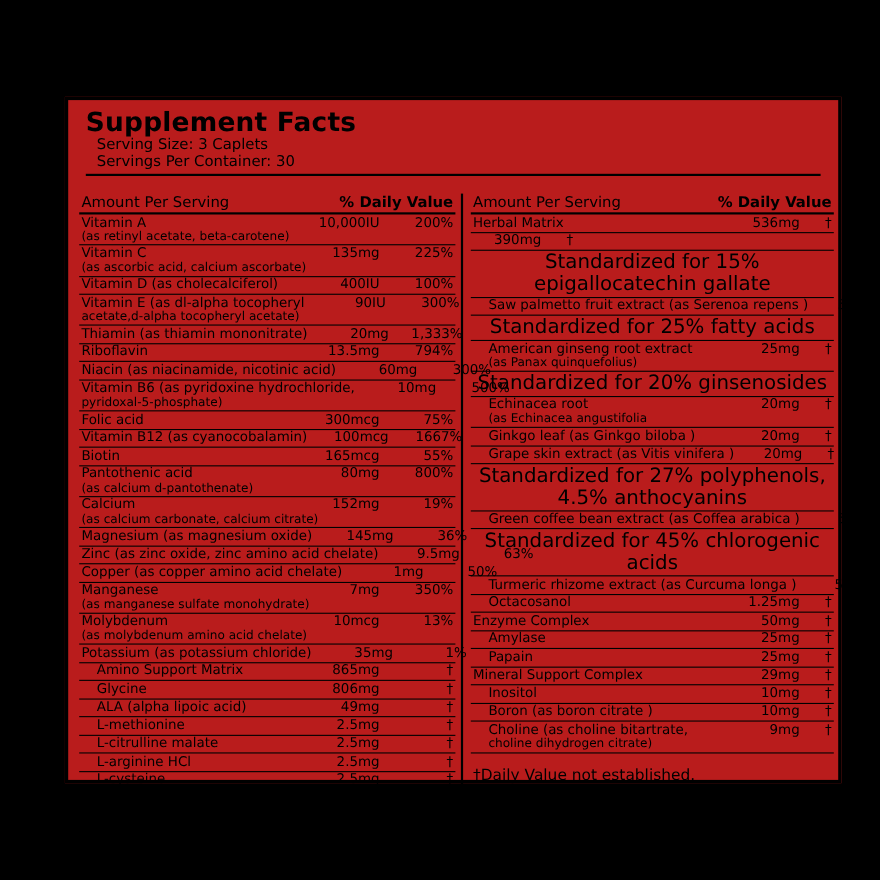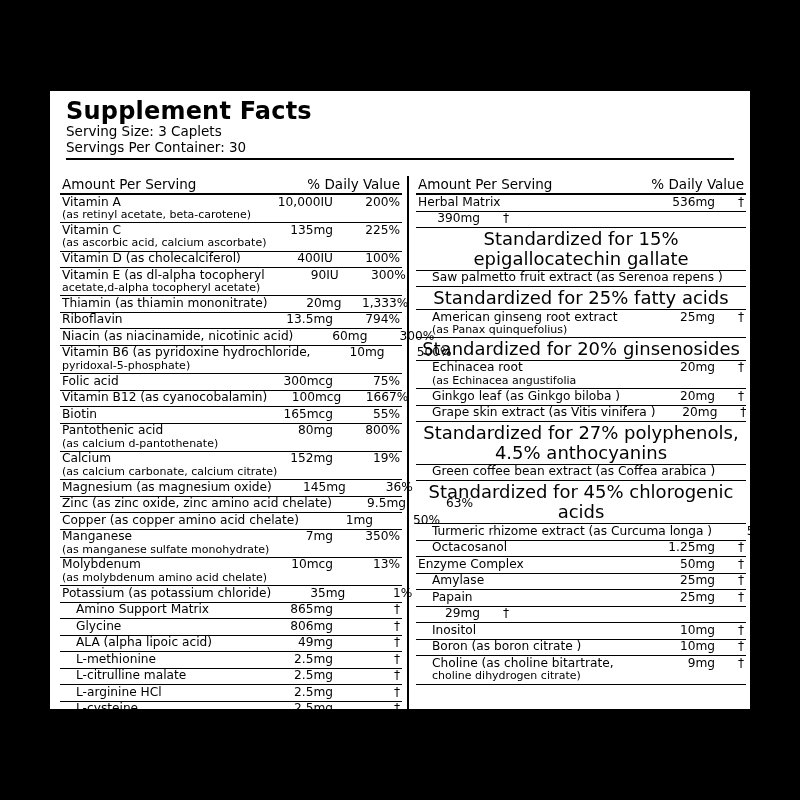--- a/index.html
+++ b/index.html
@@ -8,25 +8,25 @@
     background: #000;
     width: 800px;
     height: 800px;
     overflow: hidden;
   }
   body {
     font-family: "DejaVu Sans", sans-serif;
   }
   .panel {
     position: absolute;
-    left: 47px;
+    left: 59px;
     top: 88px;
     width: 706px;
     height: 624px;
-    background: #ffffff;
+    background: #b91c1c;
     border: 3px solid #000;
     box-sizing: border-box;
   }
   .inner {
     position: absolute;
     left: 10px;
     top: 8px;
     right: 10px;
     bottom: 8px;
   }
@@ -36,21 +36,21 @@
     font-weight: bold;
     letter-spacing: 0.2px;
     line-height: 1.05;
     color: #000;
     margin-left: 6px;
   }
   .serving-line {
     font-size: 13.5px;
     line-height: 1.18;
     color: #000;
-    margin-left: 6px;
+    margin-left: 16px;
     white-space: nowrap;
   }
   .title-rule {
     height: 2px;
     background: #000;
     margin: 2px 6px 0 6px;
   }
   .columns {
     display: flex;
     margin-top: 16px;
@@ -71,21 +71,21 @@
   }
   .colhead {
     display: flex;
     justify-content: space-between;
     align-items: flex-end;
     font-size: 13.5px;
     padding: 0 2px 1px 2px;
     border-bottom: 2px solid #000;
     white-space: nowrap;
   }
-  .colhead .dv { font-size: 13.5px; }
+  .colhead .dv { font-size: 13.5px; font-weight: bold; }
   .rows { }
   .row {
     border-bottom: 1px solid #000;
     padding: 0.5px 2px 1px 2px;
     font-size: 12.2px;
     line-height: 1.12;
     color: #000;
     position: relative;
     min-height: 14px;
   }
@@ -453,20 +453,21 @@
             </div>
             <div class="row">
               <div class="row-main">
                 <span class="nm ind1">Papain</span>
                 <span class="amt">25mg</span>
                 <span class="dvv">†</span>
               </div>
             </div>
             <div class="row">
               <div class="row-main">
+                <span class="nm">Mineral Support Complex</span>
                 <span class="amt">29mg</span>
                 <span class="dvv">†</span>
               </div>
             </div>
             <div class="row">
               <div class="row-main">
                 <span class="nm ind1">Inositol</span>
                 <span class="amt">10mg</span>
                 <span class="dvv">†</span>
               </div>
@@ -480,17 +481,18 @@
             </div>
             <div class="row">
               <div class="row-main">
                 <span class="nm ind1">Choline (as choline bitartrate,</span>
                 <span class="amt">9mg</span>
                 <span class="dvv">†</span>
               </div>
               <div class="sub ind1">choline dihydrogen citrate)</div>
             </div>
           </div>
+        <div class="footnote">†Daily Value not established.</div>
       </div>
 
     </div>
   </div>
 </div>
 
 </body></html>

